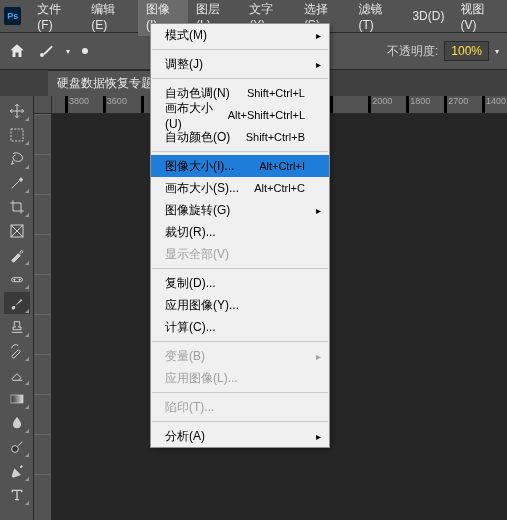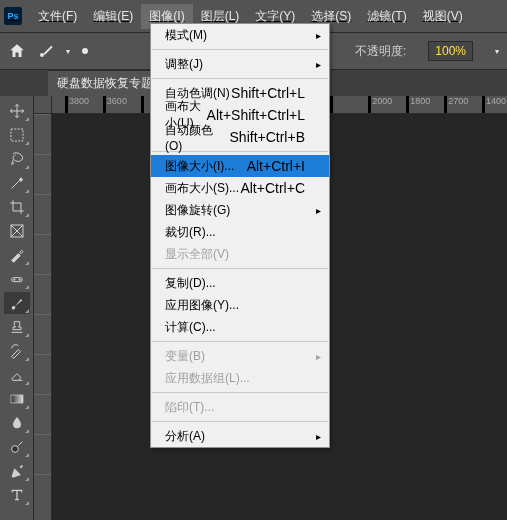--- a/index.html
+++ b/index.html
@@ -1,27 +1,27 @@
 <!DOCTYPE html>
 <html><head>
 <meta charset="utf-8">
 <style>
 * { margin: 0; padding: 0; box-sizing: border-box; font-family: "Microsoft YaHei", sans-serif; -webkit-font-smoothing: antialiased; }
 body { background: #535353; width: 507px; height: 520px; overflow: hidden; position: relative; }
 
-.menubar { background: #535353; height: 32px; display: flex; align-items: center; padding-left: 4px; text-decoration: underline; }
+.menubar { background: #535353; height: 32px; display: flex; align-items: center; padding-left: 4px; }
 .ps-icon { width: 18px; height: 18px; background: #001e36; border-radius: 2px; display: flex; align-items: center; justify-content: center; color: #31a8ff; font-size: 9px; font-weight: bold; margin-right: 8px; }
 .menu-item { color: #e6e6e6; font-size: 12px; padding: 4px 8px; cursor: pointer; }
 .menu-item.highlighted { background: #6b6b6b; }
 
 .toolbar { background: #535353; height: 38px; border-top: 1px solid #2a2a2a; border-bottom: 1px solid #2a2a2a; display: flex; align-items: center; padding: 0 8px; gap: 12px; }
 .home-icon { color: #e6e6e6; font-size: 16px; }
 .brush-icon { color: #e6e6e6; font-size: 14px; }
 .chev { color: #e6e6e6; font-size: 8px; }
-.opacity-group { margin-left: auto; display: flex; align-items: center; gap: 22px; }
+.opacity-group { margin-left: auto; display: flex; align-items: center; gap: 6px; }
 .opacity-label { color: #d0d0d0; font-size: 12px; }
 .opacity-val { background: #454545; border: 1px solid #2a2a2a; color: #fde047; font-size: 12px; padding: 2px 6px; }
 
 .tab-bar { background: #3f3f3f; height: 26px; display: flex; align-items: center; padding-left: 48px; }
 .tab { background: #535353; color: #e6e6e6; font-size: 12px; padding: 4px 9px; border-top: 1px solid #2a2a2a; }
 
 .main { display: flex; height: 432px; }
 .toolbox { width: 34px; background: #535353; border-right: 1px solid #2a2a2a; padding-top: 4px; display: flex; flex-direction: column; align-items: center; gap: 2px; }
 .tool { width: 26px; height: 22px; display: flex; align-items: center; justify-content: center; color: #d0d0d0; font-size: 14px; cursor: pointer; position: relative; }
 .tool.active { background: #3a3a3a; }
@@ -32,37 +32,38 @@
 .ruler-tick { color: #aaa; font-size: 9px; width: 40px; text-align: center; border-left: 3px solid #000000; margin-left: 13px; }
 .ruler-v { position: absolute; top: 18px; left: 0; width: 18px; bottom: 0; background: #535353; border-right: 1px solid #2a2a2a; display: flex; flex-direction: column; }
 .ruler-corner { position: absolute; top:0; left:0; width:18px; height:18px; background:#535353; border-right:1px solid #2a2a2a; border-bottom:1px solid #2a2a2a; }
 .vtick { height: 40px; border-top:1px solid #666; }
 
 .dropdown { position: absolute; top: 23px; left: 150px; width: 180px; background: #f0f0f0; border: 1px solid #909090; box-shadow: 2px 2px 4px rgba(0,0,0,0.3); z-index: 100; }
 .menu-row { display: flex; align-items: center; height: 22px; padding: 0 24px 0 14px; font-size: 12px; color: #000; cursor: pointer; position: relative; }
 .menu-row.has-sub::after { content: "▸"; position: absolute; right: 8px; font-size: 10px; }
 .menu-row.disabled { color: #a0a0a0; }
 .menu-row.selected { background: #1e7dd8; color: #000000; }
-.menu-row .shortcut { margin-left: auto; font-size: 14px; }
+.menu-row .shortcut { margin-left: auto; font-size: 11px; }
 .menu-sep { height: 1px; background: #c8c8c8; margin: 3px 1px; }
 
 svg { display: block; }
 </style>
 </head>
 <body>
 
 <div class="menubar">
   <div class="ps-icon">Ps</div>
   <div class="menu-item">文件(F)</div>
   <div class="menu-item">编辑(E)</div>
   <div class="menu-item highlighted">图像(I)</div>
   <div class="menu-item">图层(L)</div>
   <div class="menu-item">文字(Y)</div>
   <div class="menu-item">选择(S)</div>
   <div class="menu-item">滤镜(T)</div>
+  <div class="menu-item">3D(D)</div>
   <div class="menu-item">视图(V)</div>
 </div>
 
 <div class="toolbar">
   <span class="home-icon">
     <svg width="18" height="18" viewBox="0 0 24 24" fill="#e6e6e6">
         <path d="M12 3l9 8h-3v9h-4v-6H10v6H6v-9H3z"></path>
       </svg>
   </span>
   <span class="brush-icon">
@@ -278,21 +279,21 @@
       <span>应用图像(Y)...</span>
     </div>
     <div class="menu-row">
       <span>计算(C)...</span>
     </div>
     <div class="menu-sep"></div>
     <div class="menu-row has-sub disabled">
       <span>变量(B)</span>
     </div>
     <div class="menu-row disabled">
-      <span>应用数据组(L)...</span>
+      <span>应用图像(L)...</span>
     </div>
     <div class="menu-sep"></div>
     <div class="menu-row disabled">
       <span>陷印(T)...</span>
     </div>
     <div class="menu-sep"></div>
     <div class="menu-row has-sub">
       <span>分析(A)</span>
     </div>
   </div>

